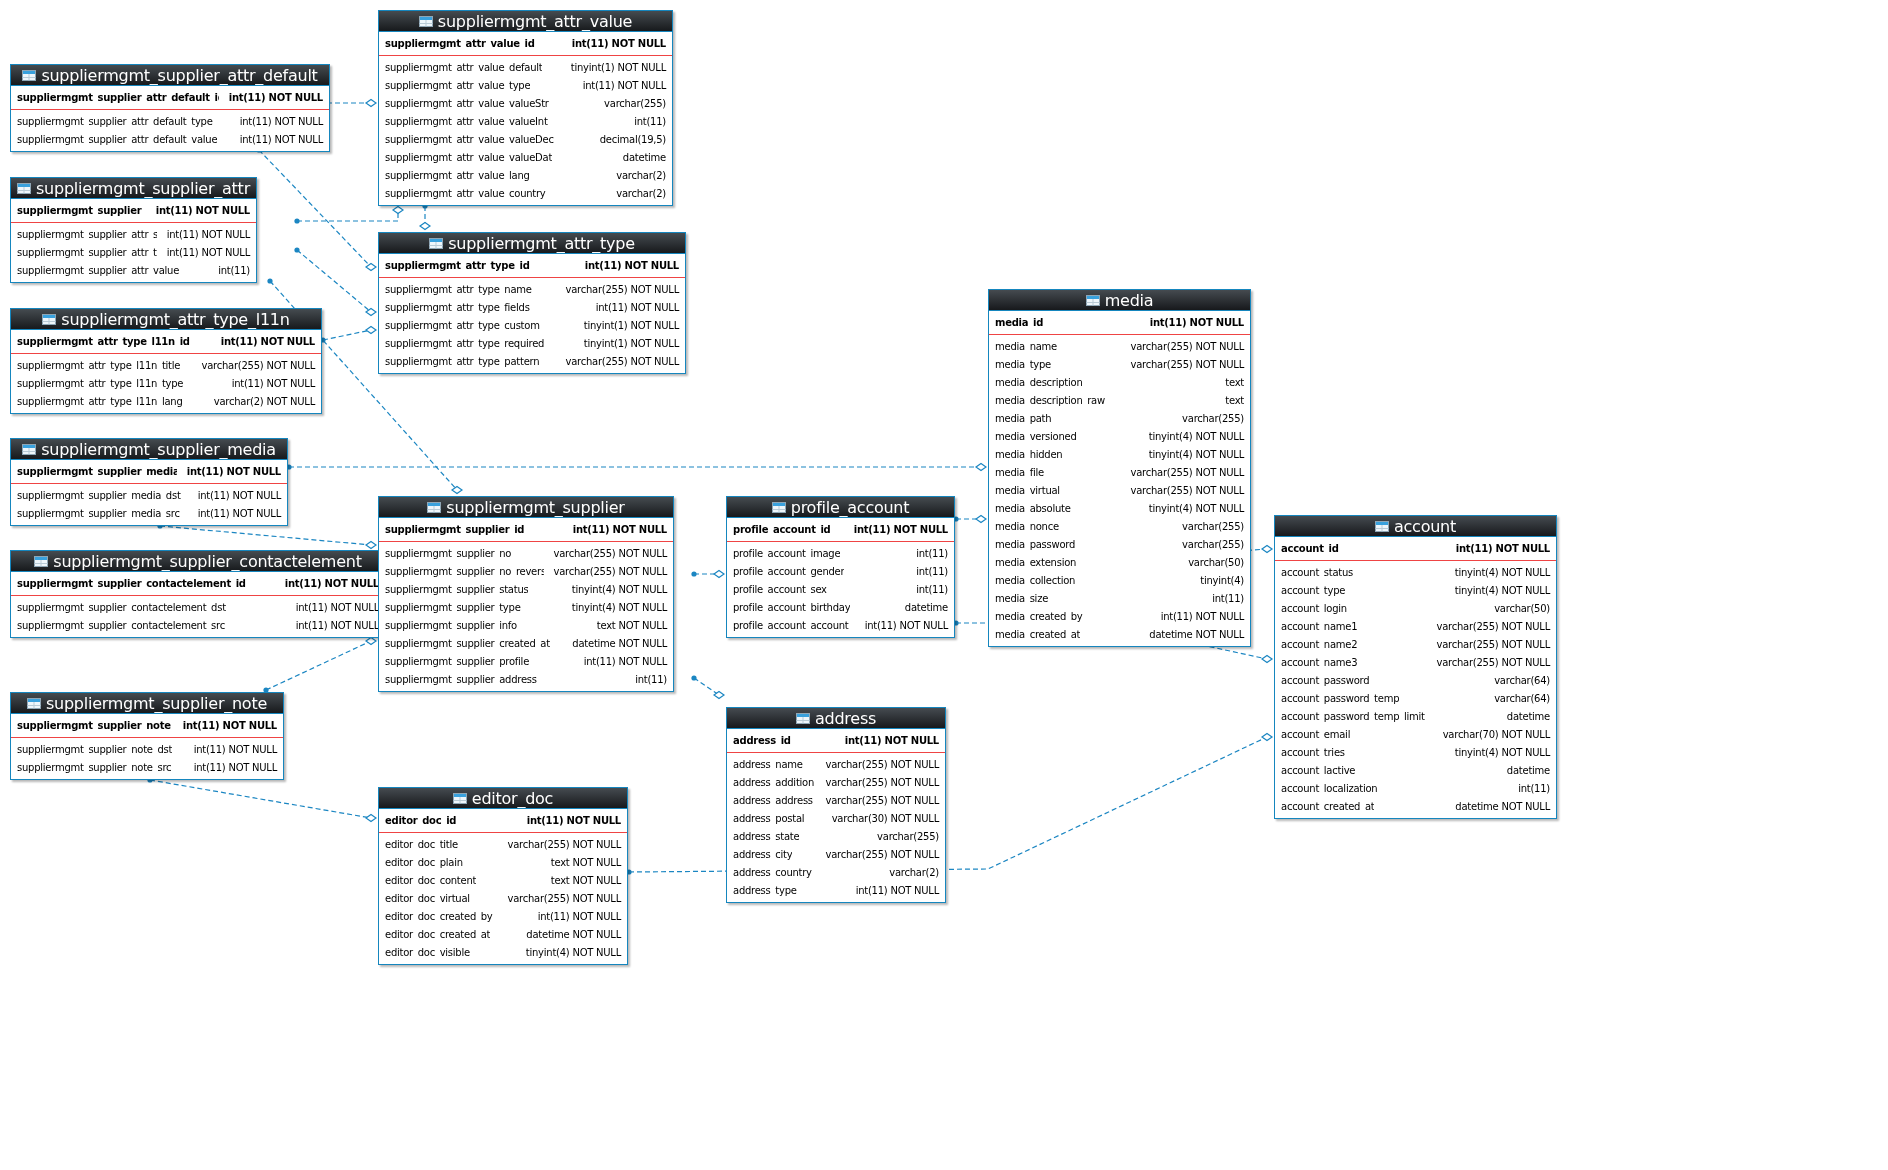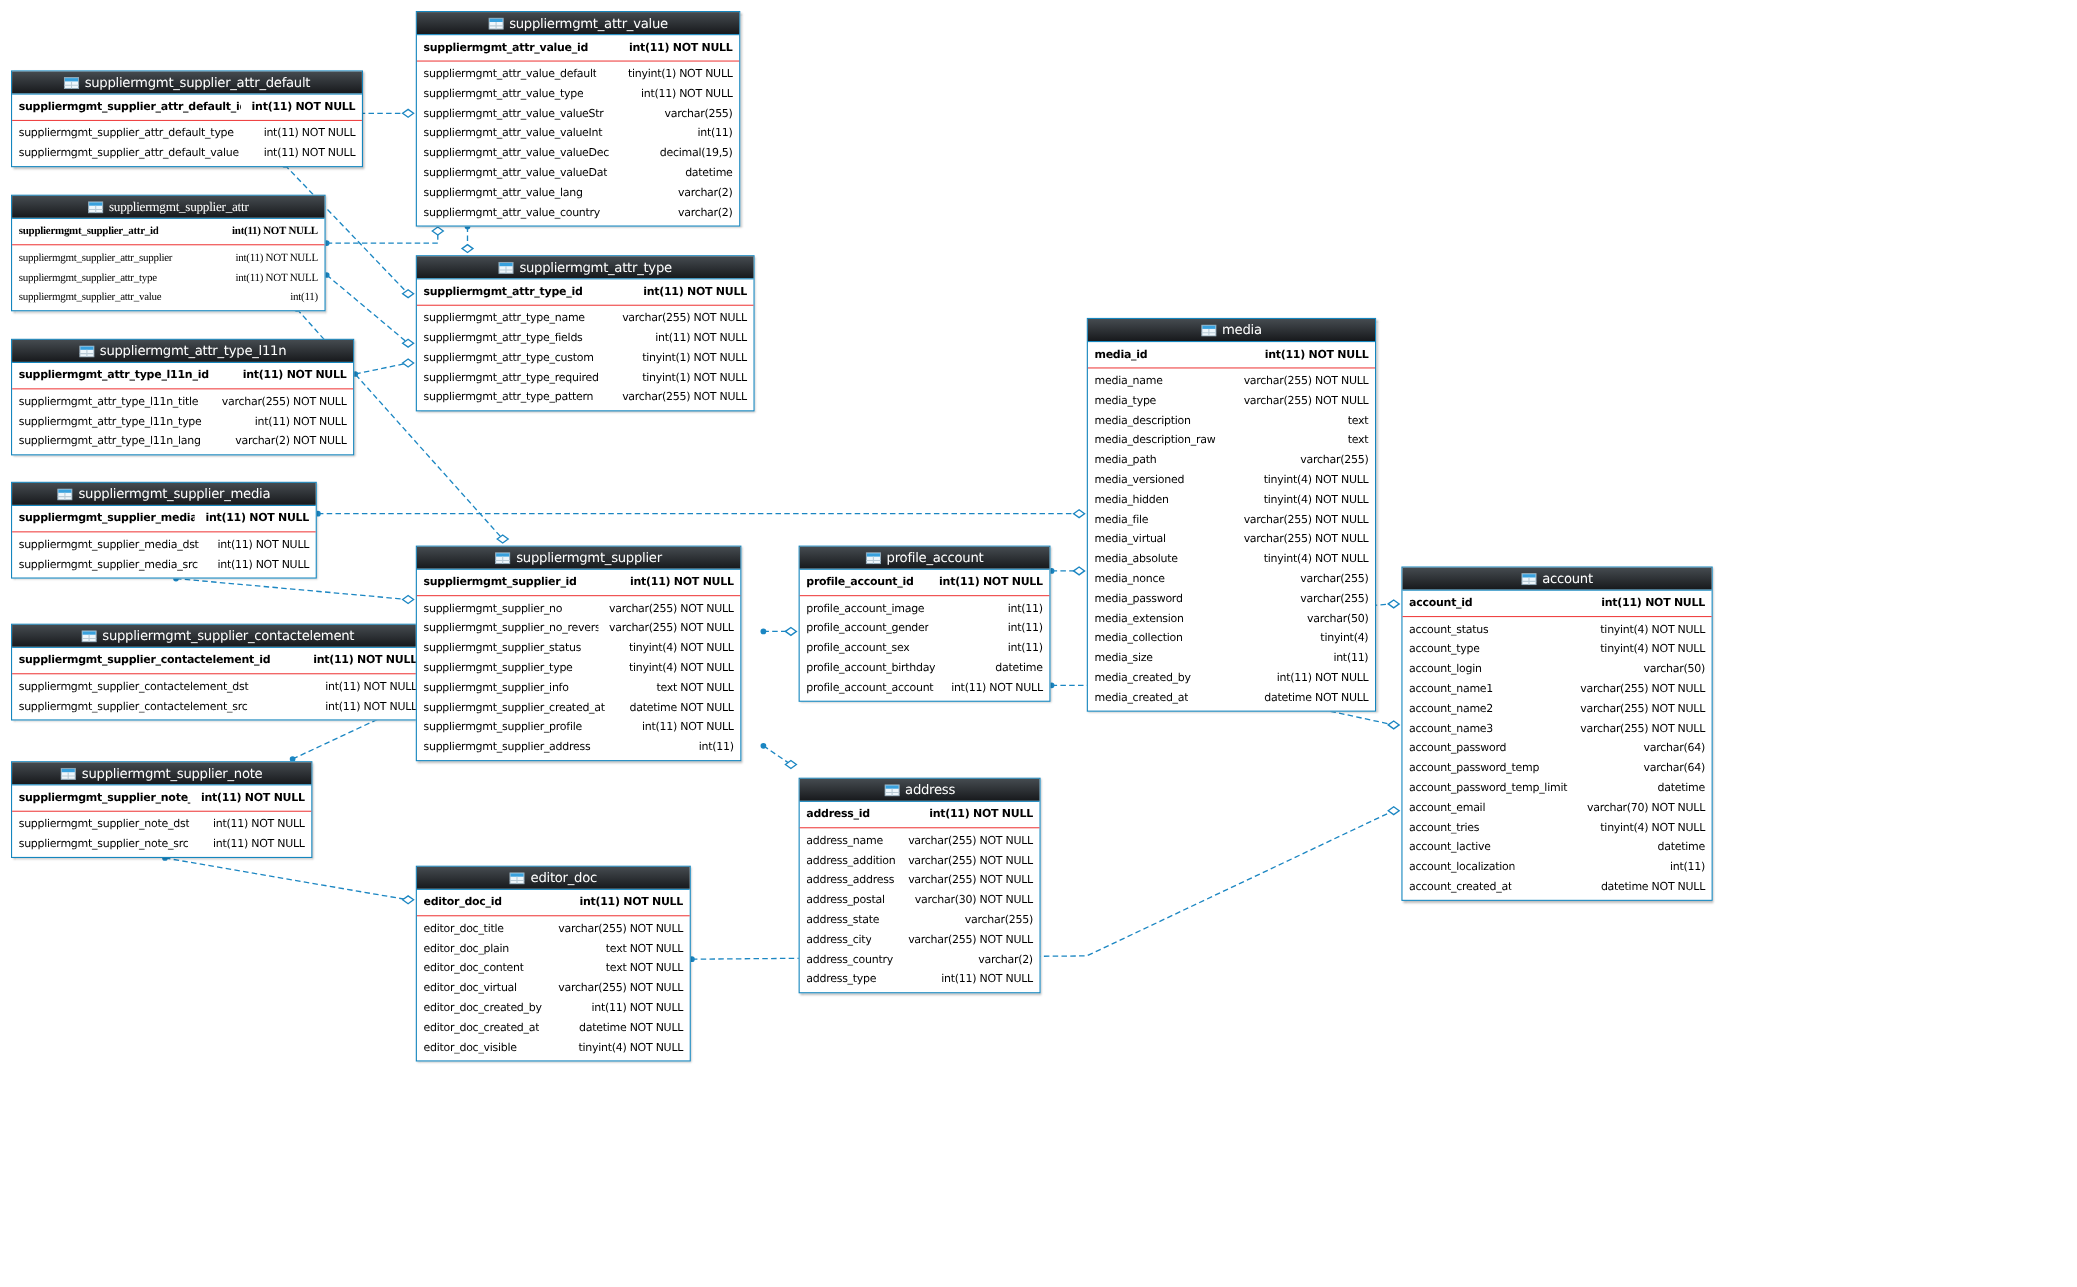--- a/index.html
+++ b/index.html
@@ -28,21 +28,21 @@
   }
   .thead {
     height: 21px;
     display: flex;
     align-items: center;
     justify-content: center;
     gap: 5px;
     background: linear-gradient(var(--hfrom, #454b50), var(--hto, #17191c));
     color: var(--htext, #ffffff);
     border-bottom: 1px solid var(--tborder, #1586be);
-    font-size: 12px;
+    font-size: 16px;
     white-space: nowrap;
     overflow: hidden;
     cursor: move;
   }
   .ticon { width: 14px; height: 11px; flex: 0 0 auto; }
   .sec { padding: 2px 0 3px; }
   .pksec { border-bottom: 1px solid #ef4444; }
   .row {
     display: flex;
     justify-content: space-between;
@@ -189,21 +189,21 @@
         <div class="row">
           <span class="fname">suppliermgmt_attr_value_lang</span>
           <span class="ftype">varchar(2)</span>
         </div>
         <div class="row">
           <span class="fname">suppliermgmt_attr_value_country</span>
           <span class="ftype">varchar(2)</span>
         </div>
       </div>
     </div>
-    <div class="table" style="left: 10px; top: 177px; width: 286px; font-family: Liberation Serif, serif;">
+    <div class="table" style="left: 10px; top: 177px; width: 247px;">
       <div class="thead">
         <svg class="ticon" viewBox="0 0 14 11">
           <rect x="0.5" y="0.5" width="13" height="10" fill="#eef6fb" stroke="#8fa6b5"></rect>
           <rect x="1" y="1" width="12" height="3" fill="#39a1dd"></rect>
           <line x1="0.5" y1="7.5" x2="13.5" y2="7.5" stroke="#b9cbd6"></line>
           <line x1="7" y1="4" x2="7" y2="10.5" stroke="#b9cbd6"></line>
         </svg>
         <span class="tname">suppliermgmt_supplier_attr</span>
       </div>
       <div class="sec pksec">
@@ -317,21 +317,21 @@
         <div class="row">
           <span class="fname">suppliermgmt_supplier_media_dst</span>
           <span class="ftype">int(11) NOT NULL</span>
         </div>
         <div class="row">
           <span class="fname">suppliermgmt_supplier_media_src</span>
           <span class="ftype">int(11) NOT NULL</span>
         </div>
       </div>
     </div>
-    <div class="table" style="left: 10px; top: 550px; width: 376px; margin-top: 17px;">
+    <div class="table" style="left: 10px; top: 550px; width: 376px;">
       <div class="thead">
         <svg class="ticon" viewBox="0 0 14 11">
           <rect x="0.5" y="0.5" width="13" height="10" fill="#eef6fb" stroke="#8fa6b5"></rect>
           <rect x="1" y="1" width="12" height="3" fill="#39a1dd"></rect>
           <line x1="0.5" y1="7.5" x2="13.5" y2="7.5" stroke="#b9cbd6"></line>
           <line x1="7" y1="4" x2="7" y2="10.5" stroke="#b9cbd6"></line>
         </svg>
         <span class="tname">suppliermgmt_supplier_contactelement</span>
       </div>
       <div class="sec pksec">

